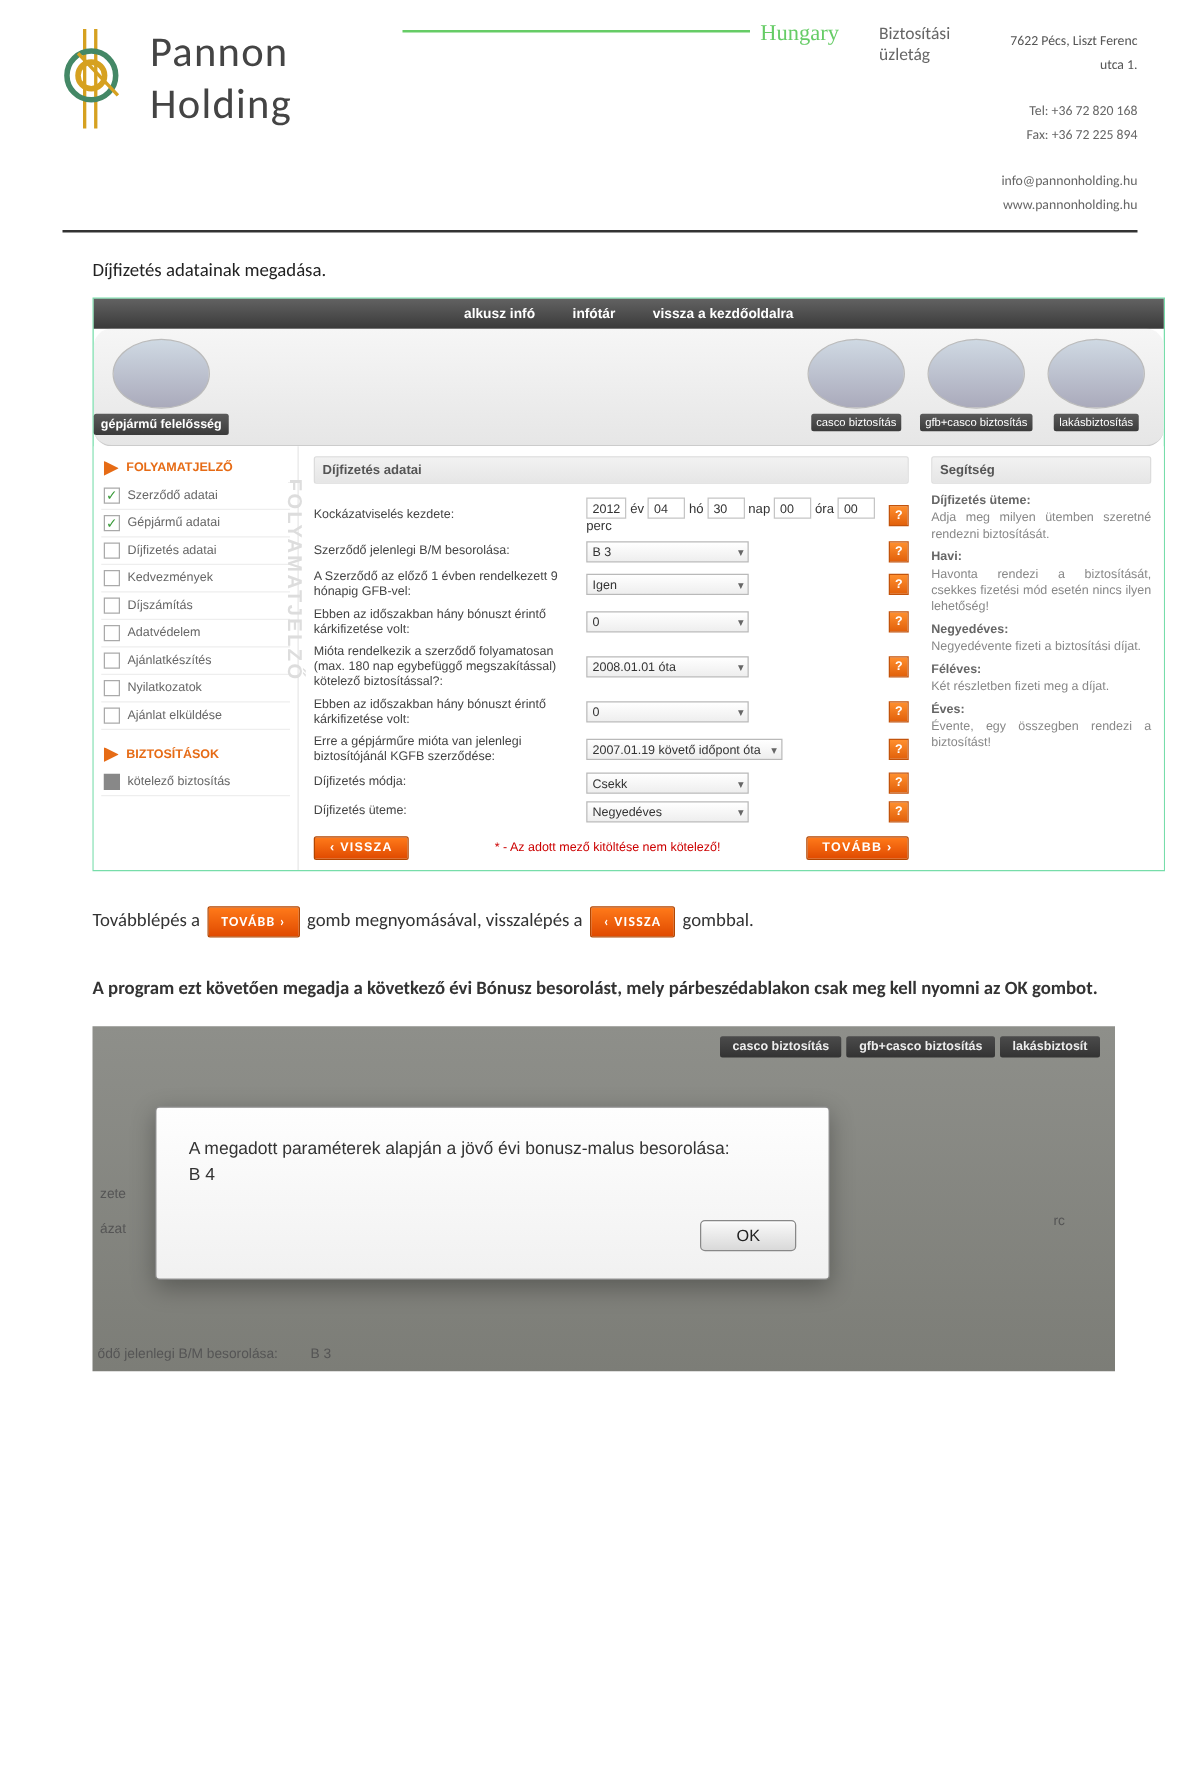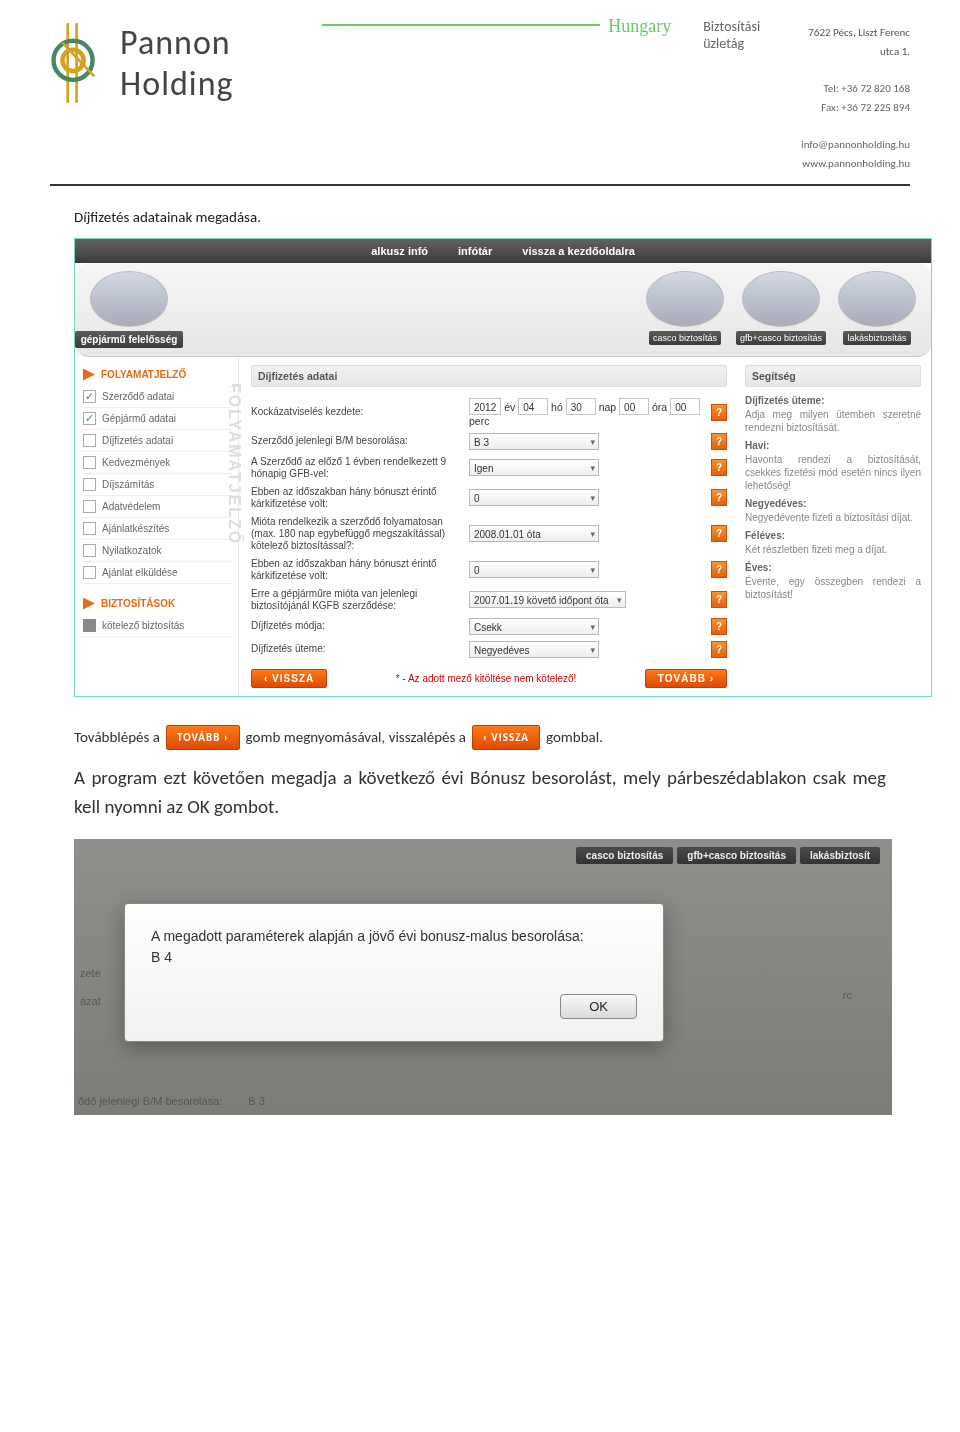--- a/index.html
+++ b/index.html
@@ -45,21 +45,21 @@
   .qbtn { width: 16px; height: 17px; background: linear-gradient(#ff8f2e,#e2610b); color: #fff; font-size: 10px; font-weight: 700; display: inline-flex; align-items: center; justify-content: center; border: 1px solid #c3530b; margin-left: 4px; }
   .btn-orange { display: inline-block; background: linear-gradient(#ff7a1a,#e04a00); color: #fff; font-weight: 700; font-size: 10px; padding: 3px 12px; border: 1px solid #b34600; border-radius: 2px; letter-spacing: 1px; }
   .btn-row { display: flex; justify-content: space-between; align-items: center; margin-top: 8px; }
   .note-red { color: #c00; font-size: 10px; }
   .rightpane { width: 196px; padding: 8px 10px; color: #888; font-size: 10px; }
   .rightpane .hlp-title { background: linear-gradient(#f2f2f2,#e6e6e6); color: #555; font-weight: 700; font-size: 10.5px; padding: 4px 6px; border: 1px solid #dcdcdc; border-radius: 2px; margin-bottom: 8px; }
   .rightpane .h { font-weight: 700; color: #666; margin-top: 6px; }
   .rightpane p { margin-top: 2px; line-height: 1.3; text-align: justify; }
   .para2 { margin-top: 28px; font-size: 15px; line-height: 1.6; display: flex; flex-wrap: wrap; align-items: center; gap: 6px; }
   .inline-btn { display: inline-block; background: linear-gradient(#ff7a1a,#e04a00); color: #fff; font-weight: 700; font-size: 11px; padding: 3px 10px; border: 1px solid #b34600; border-radius: 2px; letter-spacing: 1px; vertical-align: middle; }
-  .para3 { margin-top: 14px; font-size: 19px; text-align: justify; line-height: 1.5; }
+  .para3 { margin-top: 30px; font-size: 15px; text-align: justify; line-height: 1.5; font-weight: bold; }
   .shot2 { margin-top: 18px; width: 818px; background: linear-gradient(#8e8f8a,#7c7d77); position: relative; height: 276px; font-family: Verdana, Arial, sans-serif; }
   .shot2 .top-tabs { display: flex; justify-content: flex-end; gap: 4px; padding: 8px 12px 0 0; }
   .top-tabs .tchip { background: linear-gradient(#4b4b4b,#333); color: #eee; font-size: 10px; font-weight: 700; padding: 3px 10px; border-radius: 2px; }
   .left-labels { position: absolute; left: 0; top: 120px; color: #555; font-size: 11px; }
   .left-labels div { padding: 8px 6px; }
   .dialog { position: absolute; left: 50px; top: 64px; width: 540px; background: linear-gradient(#fefefe,#f1f1f1); border: 1px solid #888; border-radius: 4px; box-shadow: 0 6px 20px rgba(0,0,0,.3); padding: 22px 26px; }
   .dialog .dmsg { font-size: 14px; color: #333; line-height: 1.5; }
   .dialog .dval { font-weight: 500; }
   .dialog .okrow { display: flex; justify-content: flex-end; margin-top: 26px; }
   .okbtn { background: linear-gradient(#fafafa,#d9d9d9); border: 1px solid #888; border-radius: 4px; padding: 4px 28px; font-size: 13px; color: #222; box-shadow: 0 1px 0 #fff inset; }

